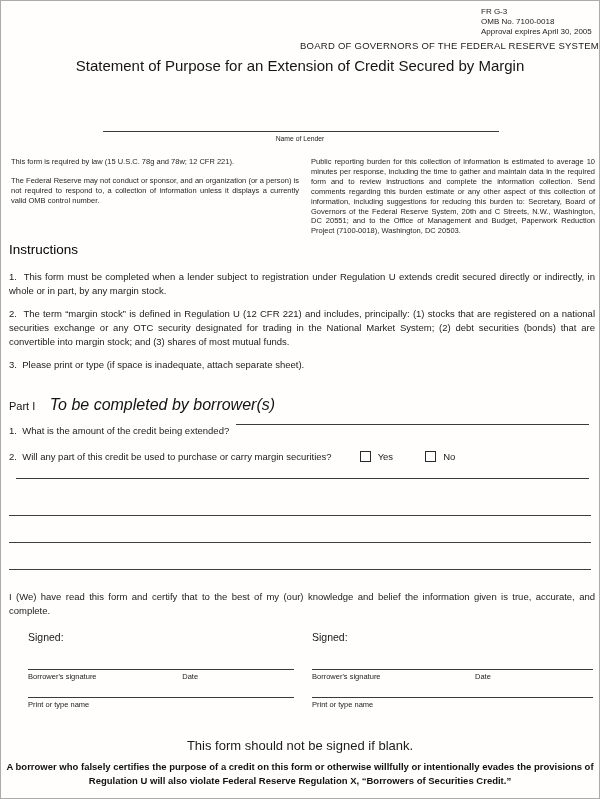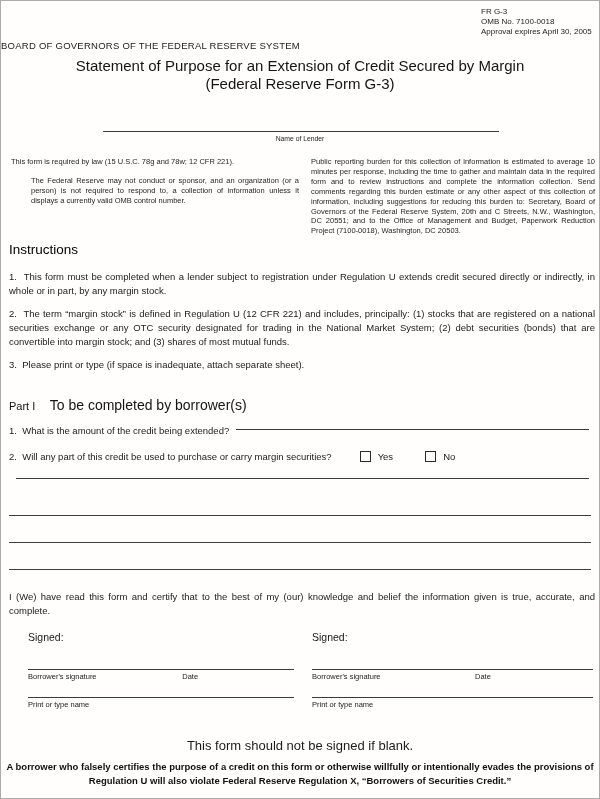--- a/index.html
+++ b/index.html
@@ -17,60 +17,60 @@
     overflow: hidden;
   }
   
   .topmeta {
     position: absolute; left: 480px; top: 6px;
     font-size: 8px; line-height: 10px; color: #222;
   }
   
   .agency {
     position: absolute; left: 0; right: 0; top: 39px;
-    text-align: left; font-size: 9.5px; letter-spacing: .25px; color: #1a1a1a;
+    text-align: right; font-size: 9.5px; letter-spacing: .25px; color: #1a1a1a;
   }
   
   .title {
     position: absolute; left: 0; right: 0; top: 56px;
     text-align: center; font-size: 15px; line-height: 17.5px; color: #151515;
   }
   
   .lender-field {
     position: absolute; left: 102px; top: 117px; width: 396px; height: 14px;
     border-bottom: 1.5px solid #3a3a3a; cursor: text;
   }
   .lender-label {
     position: absolute; left: 0; right: 0; top: 134px;
     text-align: center; font-size: 6.8px; color: #222;
   }
   
   .smallprint { font-size: 7.5px; line-height: 9.9px; text-align: justify; color: #1f1f1f; }
   .notice-left  { position: absolute; left: 10px;  top: 156px; width: 288px; }
-  .notice-left p + p { margin-top: 9px; margin-left: 20px; }
+  .notice-left p + p { margin-top: 9px; }
   .notice-right { position: absolute; left: 310px; top: 156px; width: 284px; }
   
   .instructions-heading {
     position: absolute; left: 8px; top: 241px;
     font-size: 13.5px; color: #000000;
   }
   .body-text { font-size: 9.5px; line-height: 14px; color: #1b1b1b; }
   .instructions-body {
     position: absolute; left: 8px; top: 269px; width: 586px;
   }
   .instructions-body p { text-align: justify; }
   .instructions-body p + p { margin-top: 9px; }
   
   .part1-row { position: absolute; left: 8px; top: 395px; }
   .part1-h   { font-size: 11px; color: #141414; }
-  .part1-sub { font-size: 14px; margin-left: 10px; color: #141414; }
+  .part1-sub { font-size: 16px; margin-left: 10px; color: #141414; font-style: italic; }
   
   .qrow {
     position: absolute; left: 8px; right: 10px;
-    display: flex; align-items: center;
+    display: flex; align-items: flex-start;
     font-size: 9.5px; color: #1b1b1b;
   }
   .qrow .q-label { white-space: nowrap; }
   .fill-line {
     flex: 1; margin-left: 7px;
     border-bottom: 1.5px solid #3a3a3a;
     transform: translateY(-1px);
     cursor: text;
   }
   .q1 { top: 424px; }
@@ -126,21 +126,20 @@
   <div class="topmeta">
     <div>FR G-3</div>
     <div>OMB No. 7100-0018</div>
     <div>Approval expires April 30, 2005</div>
   </div>
 
   <div class="agency">BOARD OF GOVERNORS OF THE FEDERAL RESERVE SYSTEM</div>
 
   <div class="title">
     <div>Statement of Purpose for an Extension of Credit Secured by Margin</div>
-    <div>(Federal Reserve Form G-3)</div>
   </div>
 
   <div class="lender-field"></div>
   <div class="lender-label">Name of Lender</div>
 
   <div class="notice-left smallprint">
     <p>This form is required by law (15 U.S.C. 78g and 78w; 12 CFR 221).</p>
     <p>The Federal Reserve may not conduct or sponsor, and an organization (or a person) is not required to respond to, a collection of information unless it displays a currently valid OMB control number.</p>
   </div>
   <div class="notice-right smallprint">

